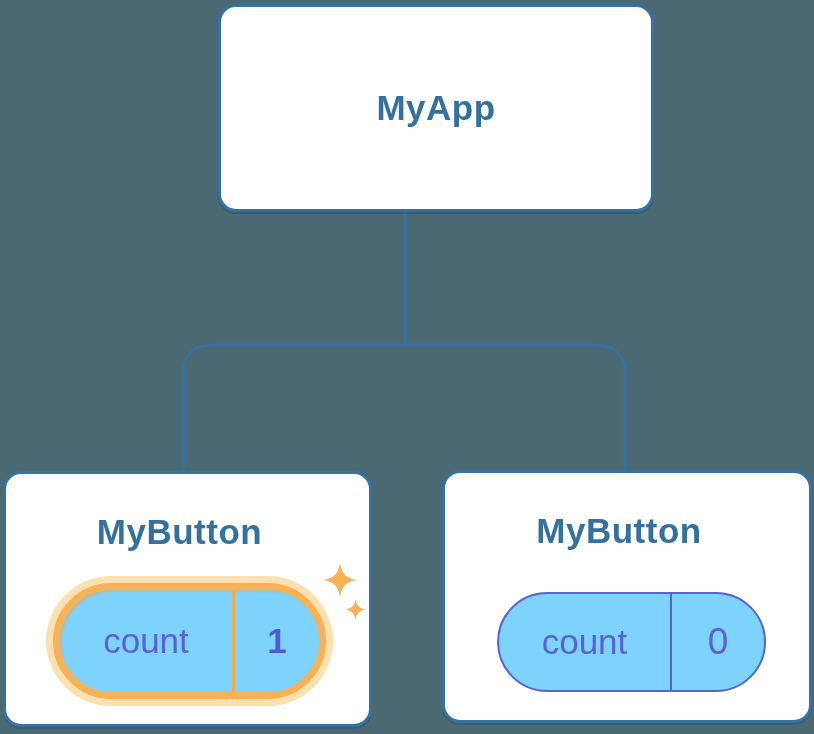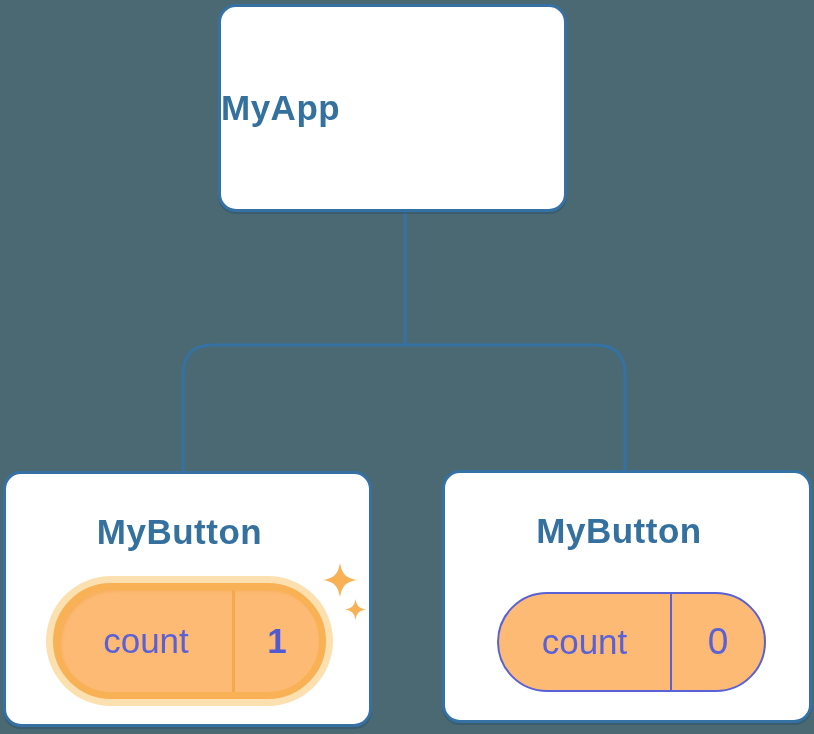--- a/index.html
+++ b/index.html
@@ -25,25 +25,25 @@
     position: absolute;
     background: #ffffff;
     border: 3px solid #3572a3;
     border-radius: 18px;
     box-sizing: border-box;
     box-shadow: 0 2px 0 rgba(30, 70, 100, 0.35);
   }
   .card-root {
     left: 218px;
     top: 4px;
-    width: 349px;
+    width: 436px;
     height: 208px;
     display: flex;
     align-items: center;
-    justify-content: flex-start;
+    justify-content: center;
   }
   .card-child-left {
     left: 3px;
     top: 471px;
     width: 369px;
     height: 256px;
   }
   .card-child-right {
     left: 442px;
     top: 470px;
@@ -58,21 +58,21 @@
     text-align: center;
   }
   .child-title {
     position: absolute;
     left: 0;
     right: 16px;
     top: 38px;
   }
   .pill {
     position: absolute;
-    background: #fdba74;
+    background: #7dd3fc;
     display: flex;
     align-items: stretch;
     box-sizing: border-box;
   }
   .pill-active {
     left: 47px;
     top: 109px;
     width: 273px;
     height: 116px;
     border: 7px solid #f8b155;

